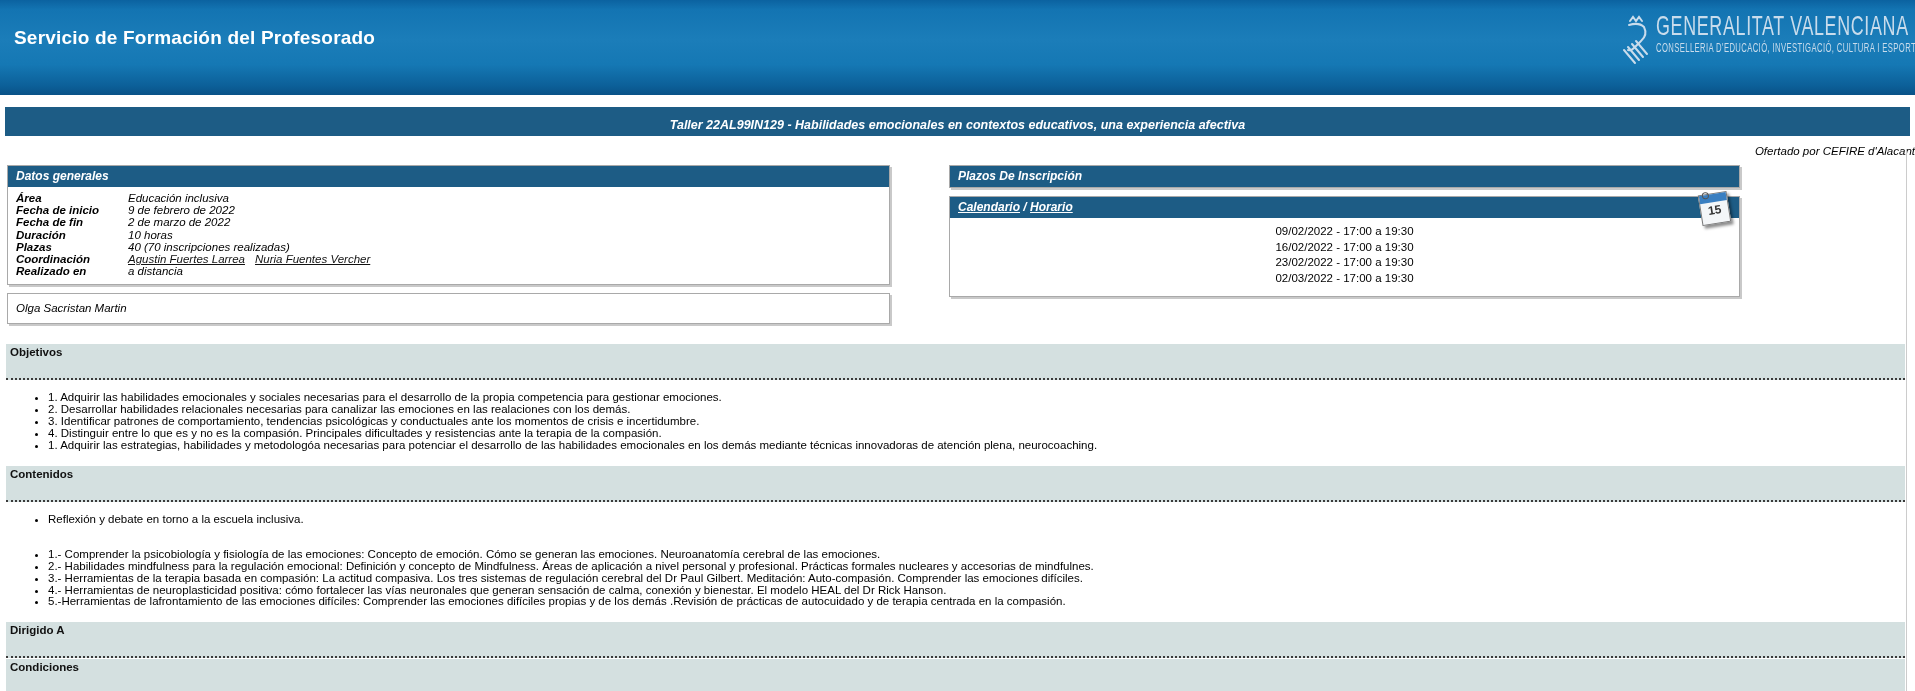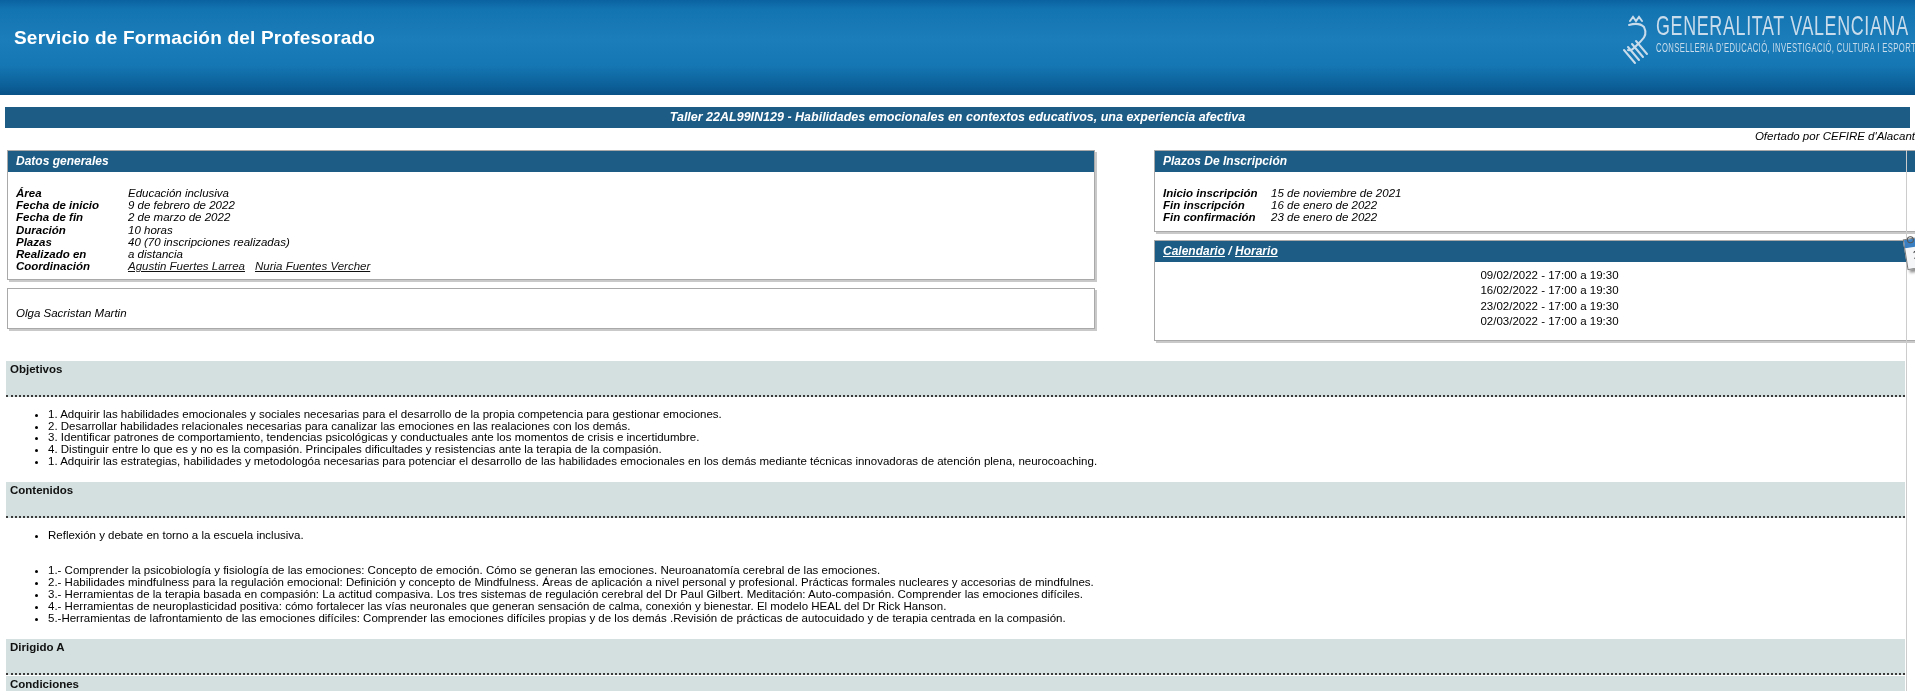--- a/index.html
+++ b/index.html
@@ -13,34 +13,34 @@
     background:linear-gradient(180deg,#0b62a0 0%,#1374b2 10%,#1b7db9 42%,#1578b4 68%,#0c6099 90%,#095287 100%);
   }
   .topbar h1{margin:0;padding:27px 4px 0 14px;color:#fff;font-size:19px;font-weight:bold;letter-spacing:.2px;}
   .logo{position:absolute;top:11px;left:1620px;width:290px;height:70px;color:#c9dcec;}
   .emblem{position:absolute;left:0;top:3px;}
   .logo-text{position:absolute;left:36px;top:0;width:400px;transform:scaleX(.64);transform-origin:left top;white-space:nowrap;}
   .logo-name{font-size:28px;line-height:30px;font-weight:400;letter-spacing:1px;}
   .logo-sub{font-size:12px;line-height:13px;letter-spacing:.6px;margin-top:1px;}
   
   .course-title-bar{
-    margin:12px 5px 0;background:#1d5c85;color:#fff;text-align:center;
-    font-weight:bold;font-style:italic;font-size:12.5px;padding:3px 0 4px;
+    margin:12px 5px 7px;background:#1d5c85;color:#fff;text-align:center;
+    font-weight:bold;font-style:italic;font-size:12.5px;padding:11px 0 4px;
   }
   .offered-by{text-align:right;font-style:italic;font-size:11.5px;padding:2px 0 5px;}
   
   .columns{display:flex;padding:0 7px;gap:59px;align-items:flex-start;margin-top:3px;}
-  .col-left{width:1088px;flex:none;}
+  .col-left{width:883px;flex:none;}
   .col-right{width:791px;flex:none;}
   .box{border:1px solid #a9a9a9;box-shadow:2px 2px 0 #c9c9c9;background:#fff;margin-bottom:8px;}
   .box-header{
     background:#1d5c85;color:#fff;font-weight:bold;font-style:italic;
     font-size:12px;padding:3px 8px 4px;position:relative;
   }
-  .box-body{padding:15px 8px 7px;}
+  .box-body{padding:5px 8px 7px;}
   .info-row{display:flex;font-size:11.5px;font-style:italic;line-height:12.2px;}
   .info-label{width:112px;flex:none;font-weight:bold;}
   .col-right .info-label{width:108px;}
   .coord-link{color:#111;text-decoration:underline;margin-right:10px;}
   .ponente-line{font-size:11.5px;font-style:italic;line-height:14px;padding:2px 0 1px;}
   
   .cal-links a{color:#fff;text-decoration:underline;font-weight:bold;font-style:italic;}
   .cal-icon{
     position:absolute;right:10px;top:-4px;width:27px;height:29px;background:#f4f6f8;
     border:1px solid #777;box-shadow:2px 3px 3px rgba(0,0,0,.45);
@@ -115,52 +115,38 @@
           </div>
           <div class="info-row">
             <span class="info-label">Duración</span>
             <span class="info-value">10 horas</span>
           </div>
           <div class="info-row">
             <span class="info-label">Plazas</span>
             <span class="info-value">40 (70 inscripciones realizadas)</span>
           </div>
           <div class="info-row">
+            <span class="info-label">Coordinación</span>
+            <span class="info-value"><a class="coord-link" href="#">Agustin Fuertes Larrea</a><a class="coord-link" href="#">Nuria Fuentes Vercher</a></span>
+          </div>
+          <div class="info-row">
             <span class="info-label">Realizado en</span>
             <span class="info-value">a distancia</span>
-          </div>
-          <div class="info-row">
-            <span class="info-label">Coordinación</span>
-            <span class="info-value"><a class="coord-link" href="#">Agustin Fuertes Larrea</a><a class="coord-link" href="#">Nuria Fuentes Vercher</a></span>
           </div>
         </div>
     </section>
     <section class="box">
       <div class="box-body" id="ponentes-body">
           <div class="ponente-line">Olga Sacristan Martin</div>
         </div>
     </section>
   </div>
   <div class="col-right">
     <section class="box">
       <div class="box-header">Plazos De Inscripción</div>
-      <div class="box-body" id="plazos-rows">
-          <div class="info-row">
-            <span class="info-label">Inicio inscripción</span>
-            <span class="info-value">15 de noviembre de 2021</span>
-          </div>
-          <div class="info-row">
-            <span class="info-label">Fin inscripción</span>
-            <span class="info-value">16 de enero de 2022</span>
-          </div>
-          <div class="info-row">
-            <span class="info-label">Fin confirmación</span>
-            <span class="info-value">23 de enero de 2022</span>
-          </div>
-        </div>
     </section>
     <section class="box">
       <div class="box-header cal-links">
         <a href="#">Calendario</a><span> / </span><a href="#">Horario</a>
         <span class="cal-icon">
           <span class="cal-top"></span>
           <span class="cal-day">15</span>
         </span>
       </div>
       <div class="box-body sessions" id="sessions">

